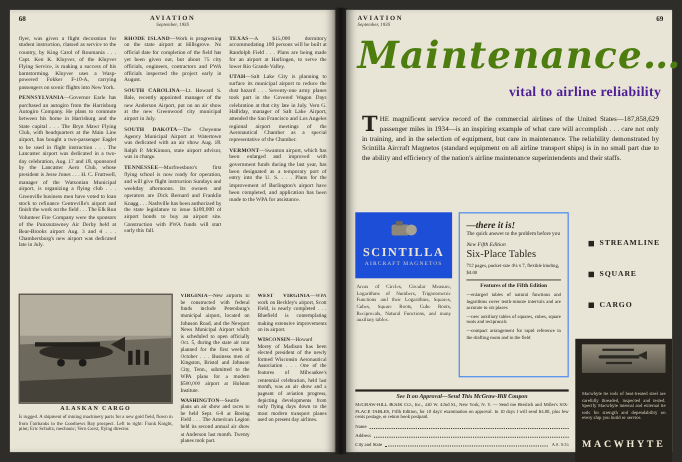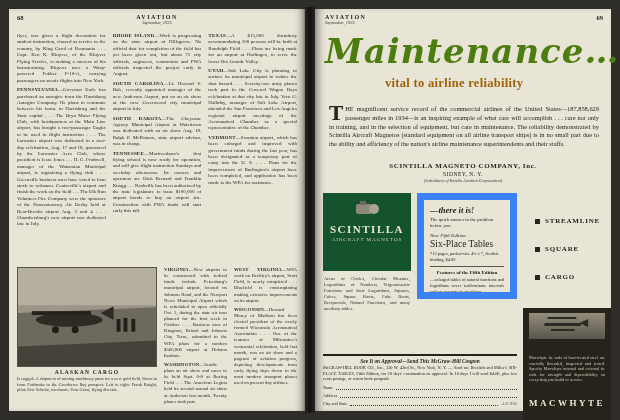--- a/index.html
+++ b/index.html
@@ -38,43 +38,43 @@
   .photo{width:140px;height:100px;background:#8f8a7c;overflow:hidden;border:1px solid #55524a;box-sizing:border-box;}
   .photo svg{display:block;width:100%;height:100%;}
   .cap-title{font-size:5.5px;font-weight:bold;letter-spacing:1.2px;text-align:center;margin-top:2px;}
   .cap-text{font-size:4.4px;line-height:1.25;text-align:justify;margin-top:1px;color:#33302a;}
   .col.mini .news{font-size:4.8px;}
 
   
   .headline{position:absolute;top:22px;left:10px;right:8px;text-align:center;
     font-family:"DejaVu Serif", serif;font-style:italic;font-weight:bold;
     font-size:34px;letter-spacing:1px;color:#4d7c0f;}
-  .subhead{position:absolute;top:67px;left:70px;right:10px;text-align:left;
-    font-size:12.5px;font-weight:bold;letter-spacing:.3px;color:#a16207;}
+  .subhead{position:absolute;top:67px;left:70px;right:10px;text-align:right;
+    font-size:12.5px;font-weight:bold;letter-spacing:.3px;color:#4c1d95;}
   .ad-body{position:absolute;top:90px;left:14px;right:12px;font-size:6.4px;line-height:1.35;
     text-align:justify;color:#28261f;}
   .dropcap{float:left;font-family:"DejaVu Serif",serif;font-weight:bold;font-size:19px;line-height:15px;margin:1px 2px 0 0;}
   .company-block{position:absolute;top:153px;left:10px;right:10px;text-align:center;line-height:1.25;}
   .company{font-size:7px;font-weight:bold;letter-spacing:.6px;}
   .company-city{font-size:5.5px;letter-spacing:.5px;}
   .company-note{font-size:4.4px;font-style:italic;color:#3d3a31;}
 
   .bottom-grid{position:absolute;top:184px;left:8px;right:8px;bottom:4px;display:flex;gap:6px;}
   .colL{width:88px;flex:none;}
   .colM{width:100px;flex:none;}
   .colR{flex:1;display:flex;flex-direction:column;}
 
-  .scintilla-box{height:78px;background:#14532d;color:#ece5d3;text-align:center;
+  .scintilla-box{height:60px;background:#1d4ed8;color:#ece5d3;text-align:center;
     padding-top:7px;box-sizing:border-box;}
   .sc-brand{font-size:11px;font-weight:bold;letter-spacing:1.5px;margin-top:3px;}
   .sc-product{font-size:5px;letter-spacing:1px;margin-top:2px;color:#d8d1bd;}
   .magneto{display:inline-block;}
   .tables-contents{font-size:4.6px;line-height:1.3;text-align:justify;margin:5px 1px 0;max-height:72px;overflow:hidden;color:#33302a;}
 
-  .tables-box{border:7px solid #3b82f6;height:106px;box-sizing:border-box;padding:5px 6px;overflow:hidden;}
+  .tables-box{border:1px solid #3b82f6;height:150px;box-sizing:border-box;padding:5px 6px;overflow:hidden;}
   .pointer{font-style:italic;font-weight:bold;font-size:8.5px;}
   .tagline{font-size:4.8px;margin-top:2px;line-height:1.25;}
   .edition{font-style:italic;font-size:5px;margin-top:4px;}
   .tables-title{font-weight:normal;font-size:9.5px;margin-top:1px;}
   .specs{font-size:4.4px;margin-top:2px;line-height:1.3;}
   .tdivider{border-top:1px solid #5a564a;margin:4px 0 3px;}
   .features-heading{font-weight:bold;font-size:5px;text-align:center;margin-bottom:2px;}
   .feature{font-size:4.4px;line-height:1.3;text-align:justify;margin:0 0 2px;}
 
   .rod-list{padding:4px 0 2px 12px;}
@@ -178,25 +178,20 @@
         <div class="mh-issue">September, 1935</div>
       </div>
       <span class="pg-num r">69</span>
     </div>
 
     <div class="headline">Maintenance…</div>
     <div class="subhead">vital to airline reliability</div>
 
     <p class="ad-body"><span class="dropcap">T</span><span>HE magnificent service record of the commercial airlines of the United States—187,858,629 passenger miles in 1934—is an inspiring example of what care will accomplish . . . care not only in training, and in the selection of equipment, but care in maintenance. The reliability demonstrated by Scintilla Aircraft Magnetos (standard equipment on all airline transport ships) is in no small part due to the ability and efficiency of the nation's airline maintenance superintendents and their staffs.</span></p>
 
-    <div class="company-block">
-      <div class="company">SCINTILLA MAGNETO COMPANY, Inc.</div>
-      <div class="company-city">SIDNEY, N. Y.</div>
-      <div class="company-note">(Subsidiary of Bendix Aviation Corporation)</div>
-    </div>
 
     <div class="bottom-grid">
       <div class="colL">
         <div class="scintilla-box">
           <svg class="magneto" width="26" height="16" viewBox="0 0 26 16">
             <rect x="2" y="4" width="16" height="10" rx="2" fill="#8d887a"></rect>
             <circle cx="20" cy="9" r="5" fill="#a9a393"></circle>
             <rect x="6" y="1" width="6" height="4" fill="#6e6a5e"></rect>
           </svg>
           <div class="sc-brand">SCINTILLA</div>

